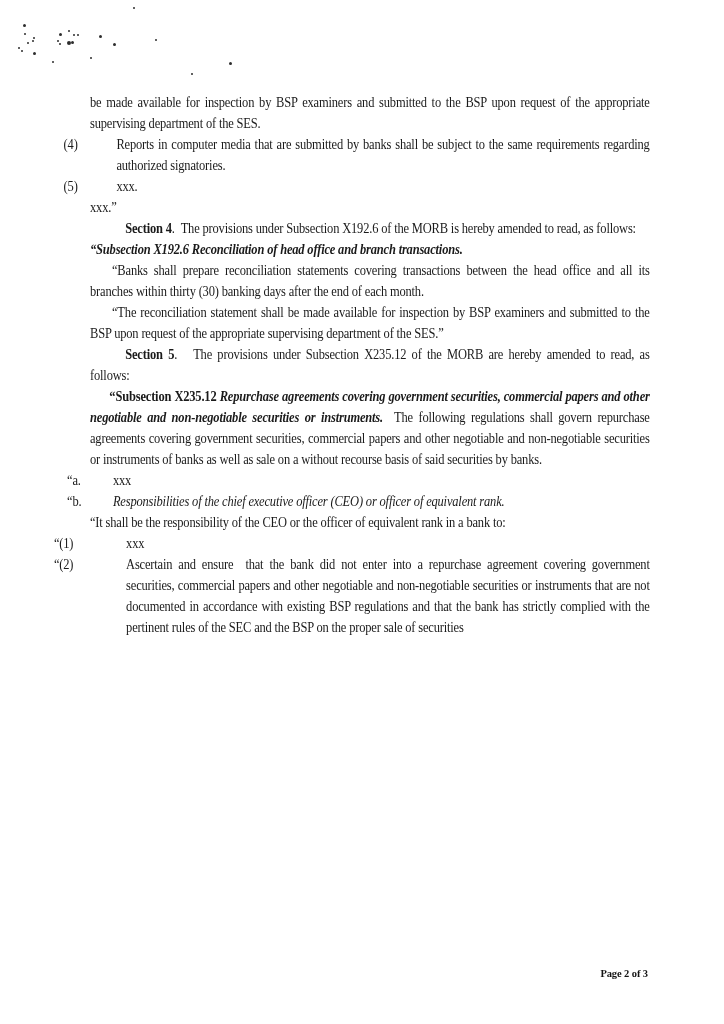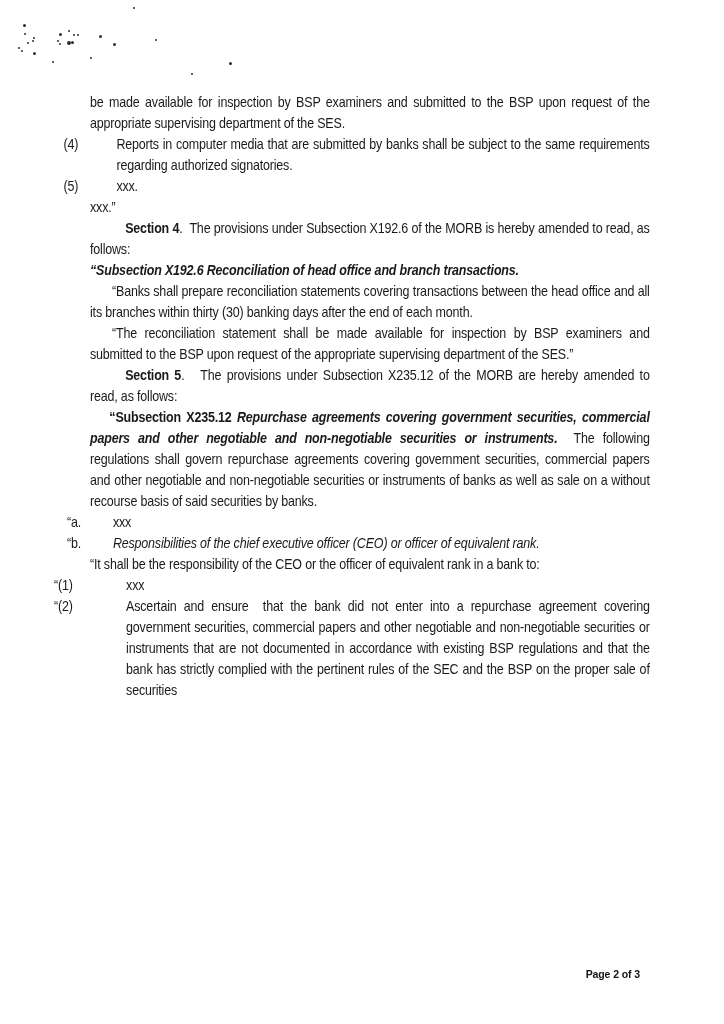--- a/index.html
+++ b/index.html
@@ -2,21 +2,21 @@
 <html><head>
 <meta charset="utf-8">
 <style>
   html,body{margin:0;padding:0;background:#ffffff;}
   .sheet{
     position:relative;
     width:724px;height:1024px;
     background:#ffffff;
     overflow:hidden;
     color:#1a1a1a;
-    font-family:Liberation Sans, sans-serif;
+    font-family:Liberation Serif, serif;
   }
   .specks i{position:absolute;background:#161616;border-radius:50%;display:block;opacity:.9;}
   .content{
     position:absolute;left:90px;top:92px;width:636px;
     transform:scaleX(0.88);transform-origin:left top;
     font-size:14.2px;line-height:21px;letter-spacing:-0.2px;
   }
   .content p{margin:0;text-align:justify;}
   .content p.sl{text-align:left;}
   
@@ -36,21 +36,21 @@
   
   .b{font-weight:bold;}
   .bi{font-weight:bold;font-style:italic;}
   .i{font-style:italic;}
   
   .mt10{margin-top:10px;}.mt11{margin-top:11px;}.mt12{margin-top:12px;}
   .mt13{margin-top:13px;}.mt14{margin-top:14px;}.mt15{margin-top:15px;}
   .mt16{margin-top:16px;}.mt17{margin-top:17px;}
   .mt25{margin-top:25px;}.mt31{margin-top:31px;}
   .footer{
-    position:absolute;top:968px;right:84px;
+    position:absolute;top:968px;right:76px;
     font-size:10.5px;font-weight:600;letter-spacing:-0.1px;color:#141414;padding-left:8px;
   }
 </style>
 </head>
 <body>
 
 <div class="sheet">
 
   <div class="specks">
       <i style="left: 23px; top: 24px; width: 3px; height: 3px;"></i>

